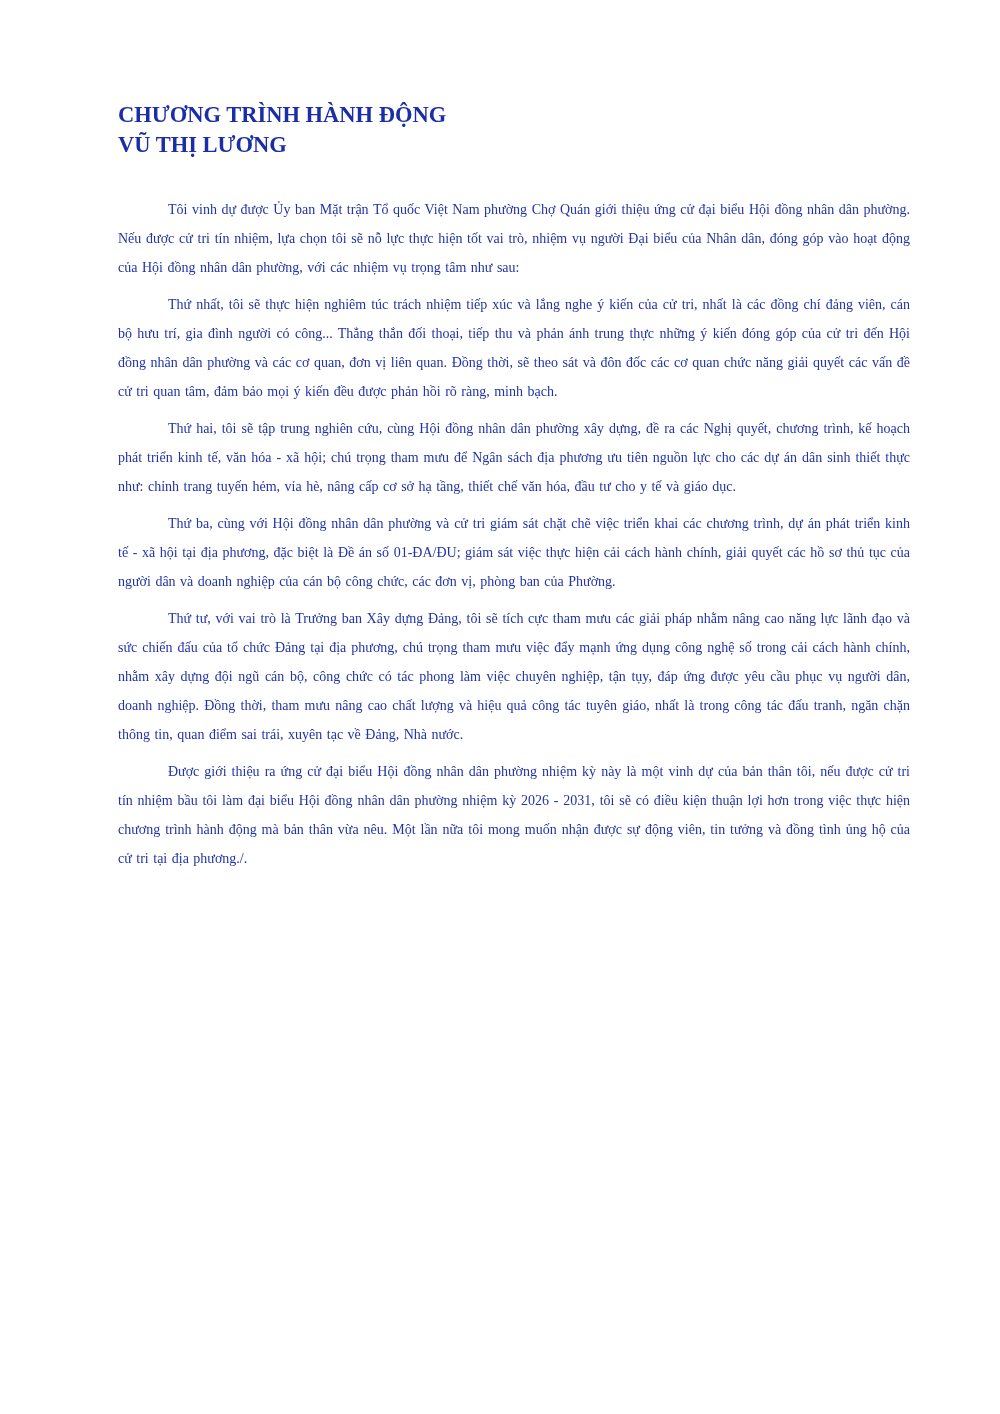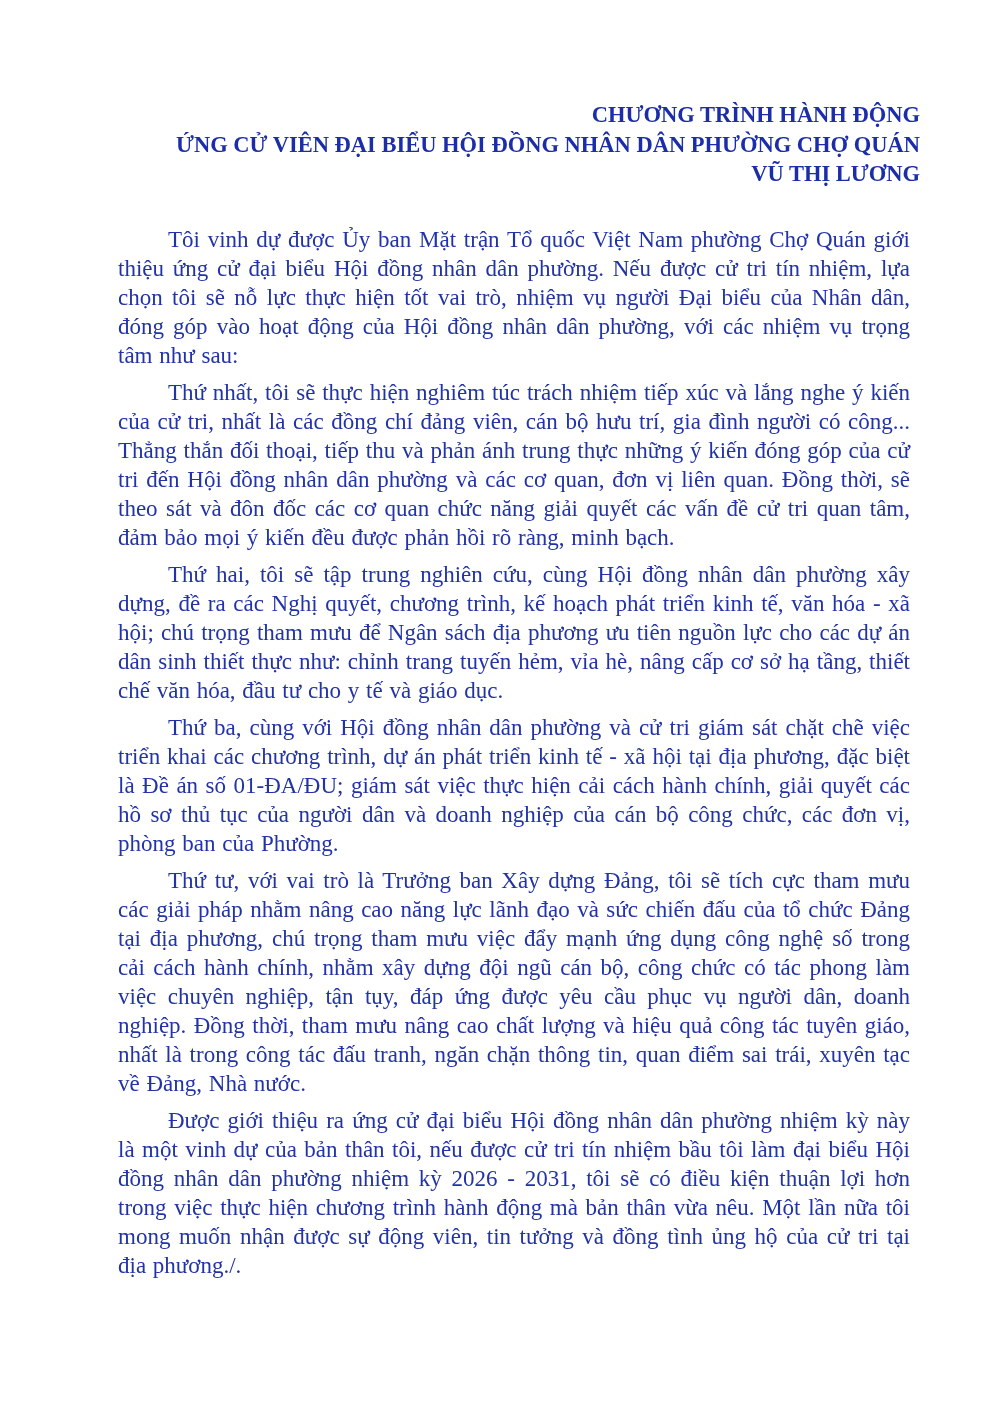--- a/index.html
+++ b/index.html
@@ -16,52 +16,51 @@
     font-family: "Liberation Serif", "DejaVu Serif", serif;
   }
   .content {
     position: absolute;
     left: 118px;
     top: 100px;
     width: 802px;
     color: #2133a6;
   }
   .doc-title {
-    text-align: right;
+    text-align: left;
     font-weight: bold;
     font-size: 22.5px;
     line-height: 29.5px;
     color: #1b2da8;
     margin: 0 0 36px 0;
   }
   .doc-title .title-line {
     display: block;
     white-space: nowrap;
   }
   .para {
     text-align: justify;
     text-indent: 50px;
-    font-size: 23px;
+    font-size: 14px;
     line-height: 29px;
     margin: 0 10px 8px 0;
     word-spacing: 1px;
   }
   .para b.lead {
     font-weight: normal;
   }
 </style>
 </head>
 <body>
 
 <div class="page">
   <div class="content">
 
     <h1 class="doc-title">
       <span class="title-line">CHƯƠNG TRÌNH HÀNH ĐỘNG</span>
-      <span class="title-line">ỨNG CỬ VIÊN ĐẠI BIỂU HỘI ĐỒNG NHÂN DÂN PHƯỜNG CHỢ QUÁN</span>
       <span class="title-line">VŨ THỊ LƯƠNG</span>
     </h1>
 
     <p class="para"><b class="lead"></b><span>Tôi vinh dự được Ủy ban Mặt trận Tổ quốc Việt Nam phường Chợ Quán giới thiệu ứng cử đại biểu Hội đồng nhân dân phường. Nếu được cử tri tín nhiệm, lựa chọn tôi sẽ nỗ lực thực hiện tốt vai trò, nhiệm vụ người Đại biểu của Nhân dân, đóng góp vào hoạt động của Hội đồng nhân dân phường, với các nhiệm vụ trọng tâm như sau:</span></p>
 
     <p class="para"><b class="lead">Thứ nhất,</b><span> tôi sẽ thực hiện nghiêm túc trách nhiệm tiếp xúc và lắng nghe ý kiến của cử tri, nhất là các đồng chí đảng viên, cán bộ hưu trí, gia đình người có công... Thẳng thắn đối thoại, tiếp thu và phản ánh trung thực những ý kiến đóng góp của cử tri đến Hội đồng nhân dân phường và các cơ quan, đơn vị liên quan. Đồng thời, sẽ theo sát và đôn đốc các cơ quan chức năng giải quyết các vấn đề cử tri quan tâm, đảm bảo mọi ý kiến đều được phản hồi rõ ràng, minh bạch.</span></p>
 
     <p class="para"><b class="lead">Thứ hai,</b><span> tôi sẽ tập trung nghiên cứu, cùng Hội đồng nhân dân phường xây dựng, đề ra các Nghị quyết, chương trình, kế hoạch phát triển kinh tế, văn hóa - xã hội; chú trọng tham mưu để Ngân sách địa phương ưu tiên nguồn lực cho các dự án dân sinh thiết thực như: chỉnh trang tuyến hẻm, vỉa hè, nâng cấp cơ sở hạ tầng, thiết chế văn hóa, đầu tư cho y tế và giáo dục.</span></p>
 
     <p class="para"><b class="lead">Thứ ba,</b><span> cùng với Hội đồng nhân dân phường và cử tri giám sát chặt chẽ việc triển khai các chương trình, dự án phát triển kinh tế - xã hội tại địa phương, đặc biệt là Đề án số 01-ĐA/ĐU; giám sát việc thực hiện cải cách hành chính, giải quyết các hồ sơ thủ tục của người dân và doanh nghiệp của cán bộ công chức, các đơn vị, phòng ban của Phường.</span></p>

